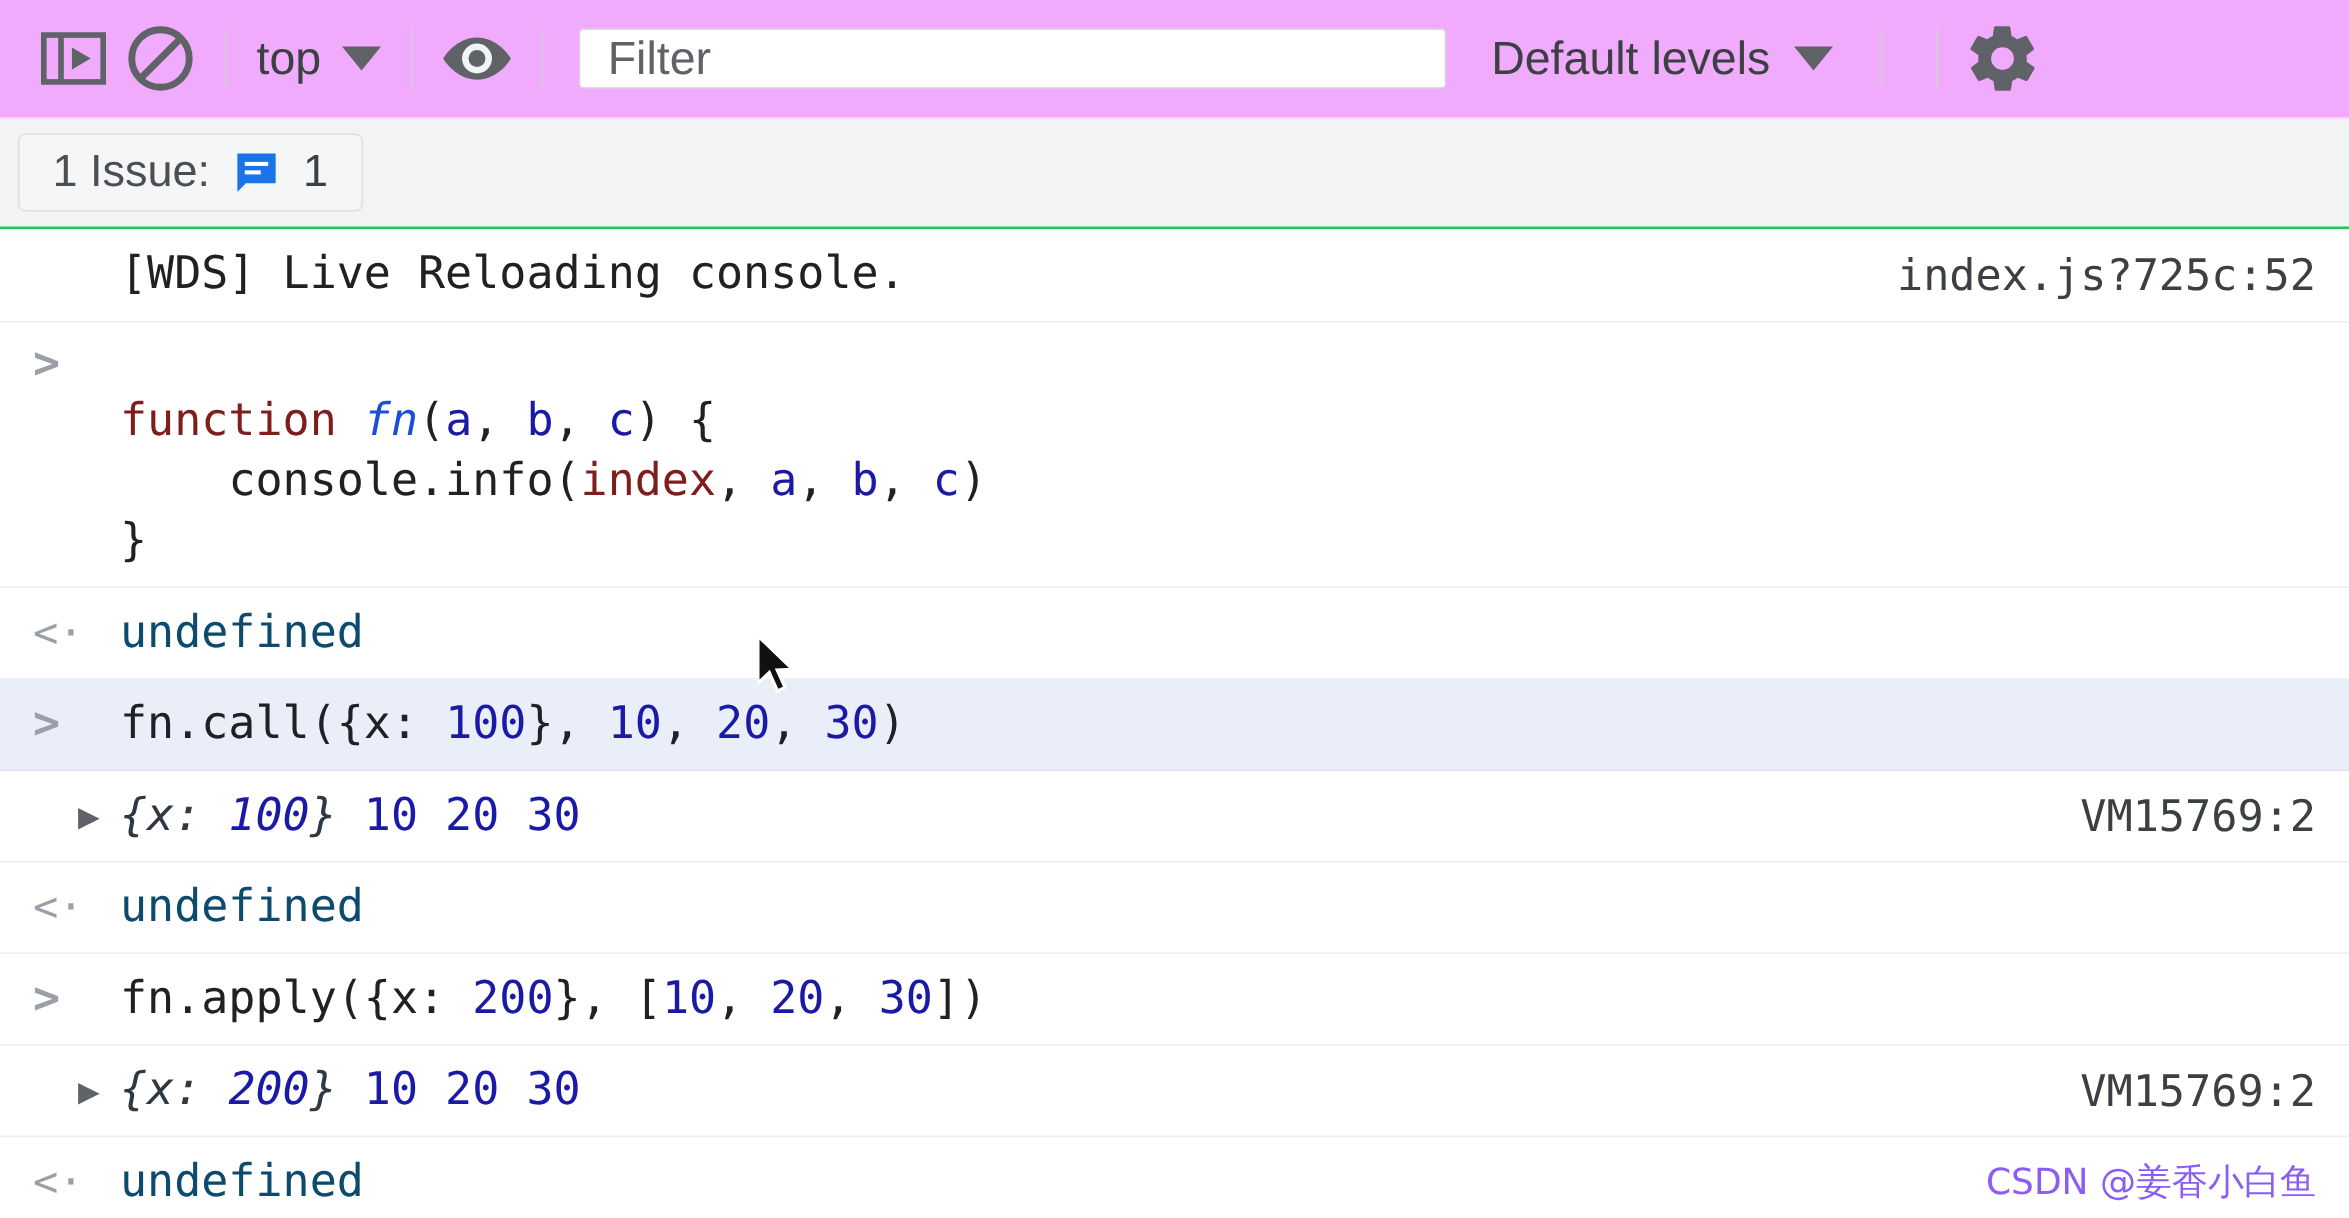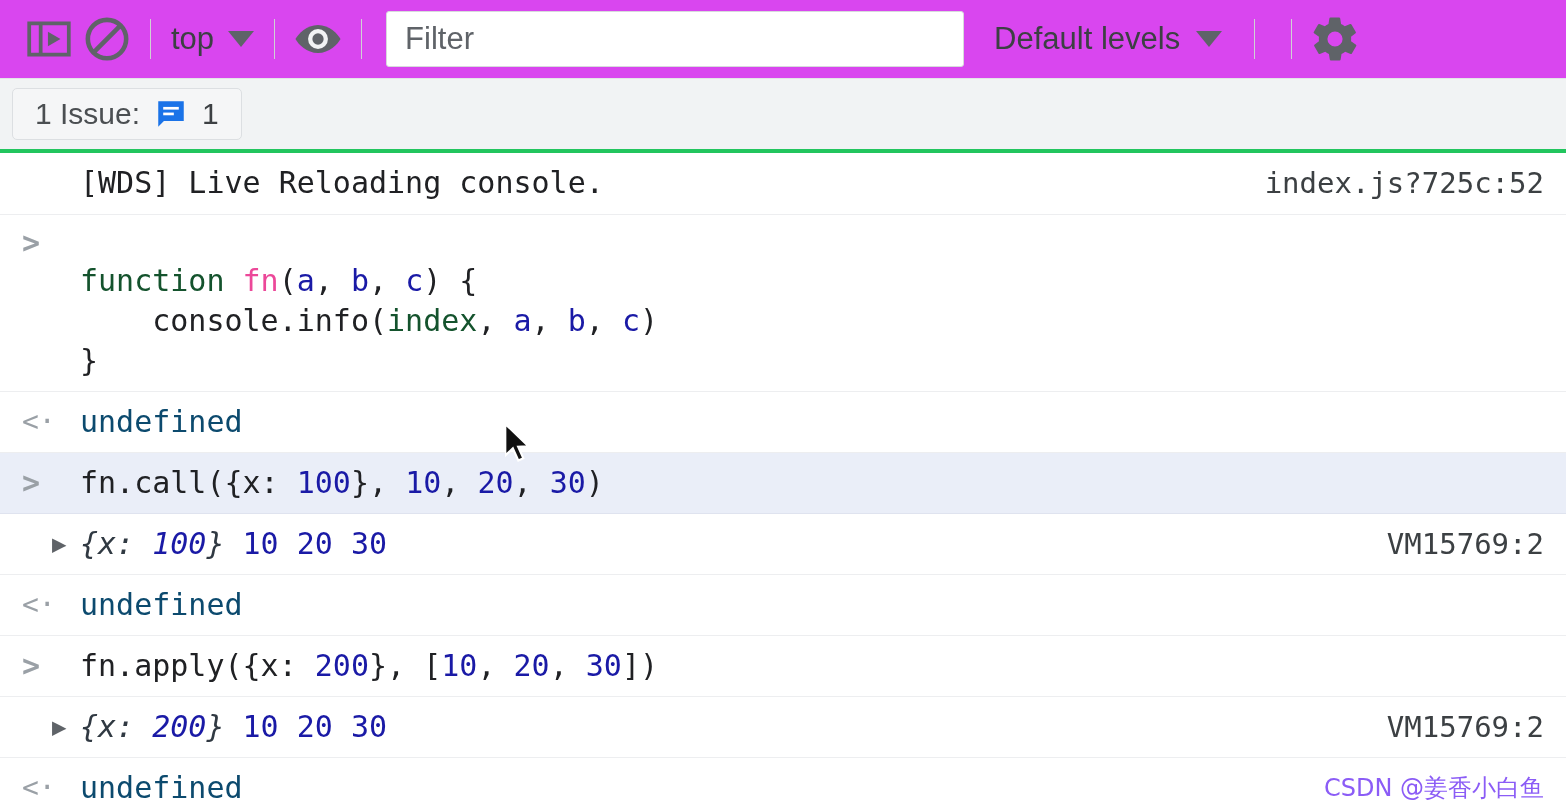--- a/index.html
+++ b/index.html
@@ -21,21 +21,21 @@
   .tab-indicator {
     position: absolute;
     left: 510px; top: 0; width: 192px; height: 4px;
     background: #a5d8f3;
   }
 
   
   .toolbar {
     position: relative;
     height: 79px;
-    background: #d946ef;
+    background: #f0abfc;
     display: flex;
     align-items: center;
     padding: 0 14px 0 20px;
     border-bottom: 1px solid #e3e5e7;
   }
 
   .tb-btn {
     width: 58px; height: 58px;
     display: flex; align-items: center; justify-content: center;
     flex: 0 0 auto;
@@ -58,21 +58,21 @@
   }
   .caret {
     width: 0; height: 0;
     border-left: 13px solid transparent;
     border-right: 13px solid transparent;
     border-top: 16px solid #5f6368;
   }
 
   .filter-box {
     flex: 0 0 auto;
-    width: 578px; height: 56px;
+    width: 578px; height: 40px;
     background: #ffffff;
     border: 1px solid #d7dadc;
     border-radius: 3px;
     display: flex; align-items: center;
     padding: 0 18px;
     margin: 0 20px 0 10px;
   }
   .filter-box .ph {
     font-size: 31px;
     color: #5f6368;
@@ -84,21 +84,21 @@
     padding: 0 10px;
     flex: 0 0 auto;
   }
 
   
   .issues-bar {
     height: 74px;
     background: #f1f3f4;
     display: flex; align-items: center;
     padding-left: 12px;
-    border-bottom: 4px solid #22c55e;
+    border-bottom: 2px solid #22c55e;
   }
   .issues-chip {
     display: flex; align-items: center; gap: 14px;
     height: 52px;
     padding: 0 22px;
     border: 1px solid #dcdfe2;
     border-radius: 5px;
     background: #f5f6f7;
   }
   .issues-chip .lbl { font-size: 30px; color: #4b4f52; }
@@ -143,22 +143,22 @@
   .src-link {
     position: absolute;
     right: 22px; top: 0;
     line-height: 60px;
     font-family: "DejaVu Sans Mono", "Liberation Mono", monospace;
     font-size: 29px;
     color: #3c4043;
   }
 
   
-  .kw   { color: #14532d; }
-  .fnn  { color: #ec4899; }
+  .kw   { color: #7f1d1d; }
+  .fnn  { color: #1d4ed8; font-style: italic; }
   .par  { color: #1a1aa6; }
   .num  { color: #1a1aa6; }
   .plain{ color: #202124; }
   .undef{ color: #0c4a6e; }
 
   .obj-key { color: #303942; font-style: italic; }
   .obj-num { color: #1a1aa6; font-style: italic; }
 
   
   svg { display: block; }

